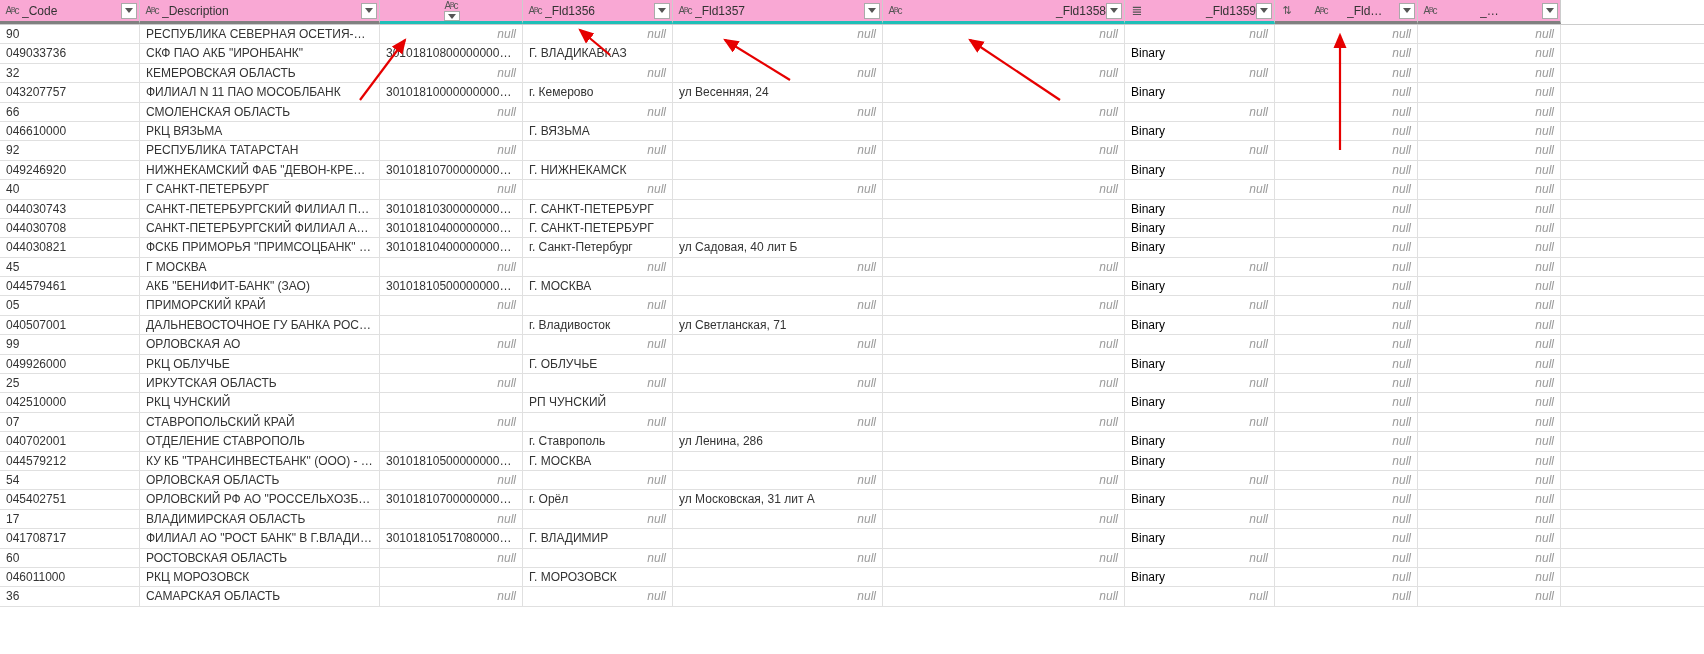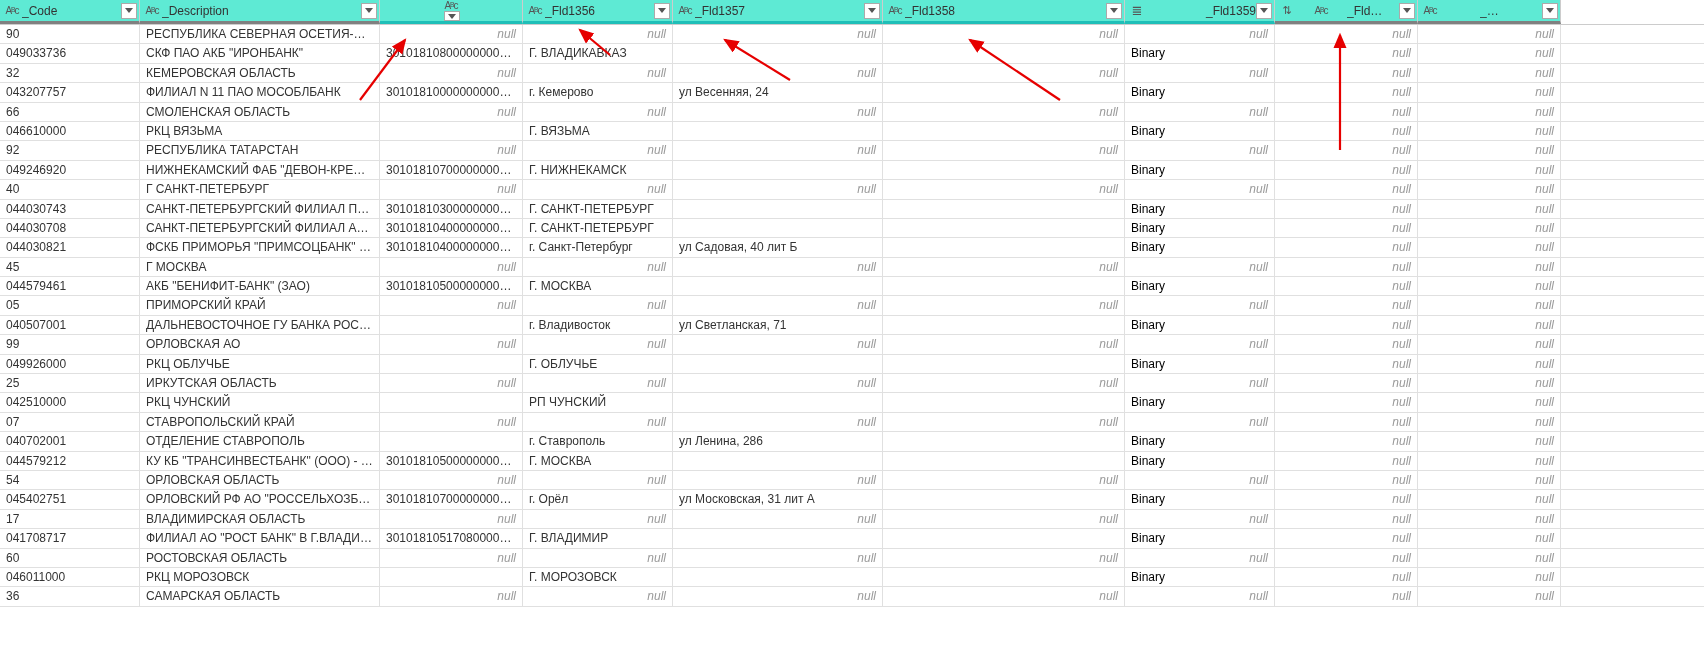--- a/index.html
+++ b/index.html
@@ -13,21 +13,21 @@
   }
   .grid { width: 1704px; }
   .header-row {
     display: flex;
     border-bottom: 1px solid #ccc;
   }
   .header-cell {
     display: flex;
     align-items: center;
     height: 24px;
-    background: #5eead4;
+    background: #f9a8d4;
     border-right: 1px solid #ccc;
     border-bottom: 3px solid #808080;
     padding: 0 2px 0 4px;
     position: relative;
     flex-shrink: 0;
   }
   .header-cell.error { border-bottom-color: #1fbfb8;  }
   .header-cell .type-icon {
     width: 16px; height: 16px;
     display: inline-flex; align-items: center; justify-content: center;
@@ -123,21 +123,21 @@
       <div class="header-cell c3 error" style="border-bottom-color: rgb(31, 191, 184);">
         <span class="type-icon abc"></span>
         <span class="col-name">_Fld1356</span>
         <span class="dropdown"></span>
       </div>
       <div class="header-cell c4 error" style="border-bottom-color: rgb(31, 191, 184);">
         <span class="type-icon abc"></span>
         <span class="col-name">_Fld1357</span>
         <span class="dropdown"></span>
       </div>
-      <div class="header-cell c5 error" style="border-bottom-color: rgb(31, 191, 184);">
+      <div class="header-cell c5 error" style="border-bottom-color: rgb(31, 191, 184); text-align: right;">
         <span class="type-icon abc"></span>
         <span class="col-name">_Fld1358</span>
         <span class="dropdown"></span>
       </div>
       <div class="header-cell c6 error" style="border-bottom-color: rgb(31, 191, 184);">
         <span class="type-icon doc"></span>
         <span class="col-name">_Fld1359</span>
         <span class="dropdown"></span>
       </div>
       <div class="header-cell c7" style="border-bottom-color: rgb(128, 128, 128);">

